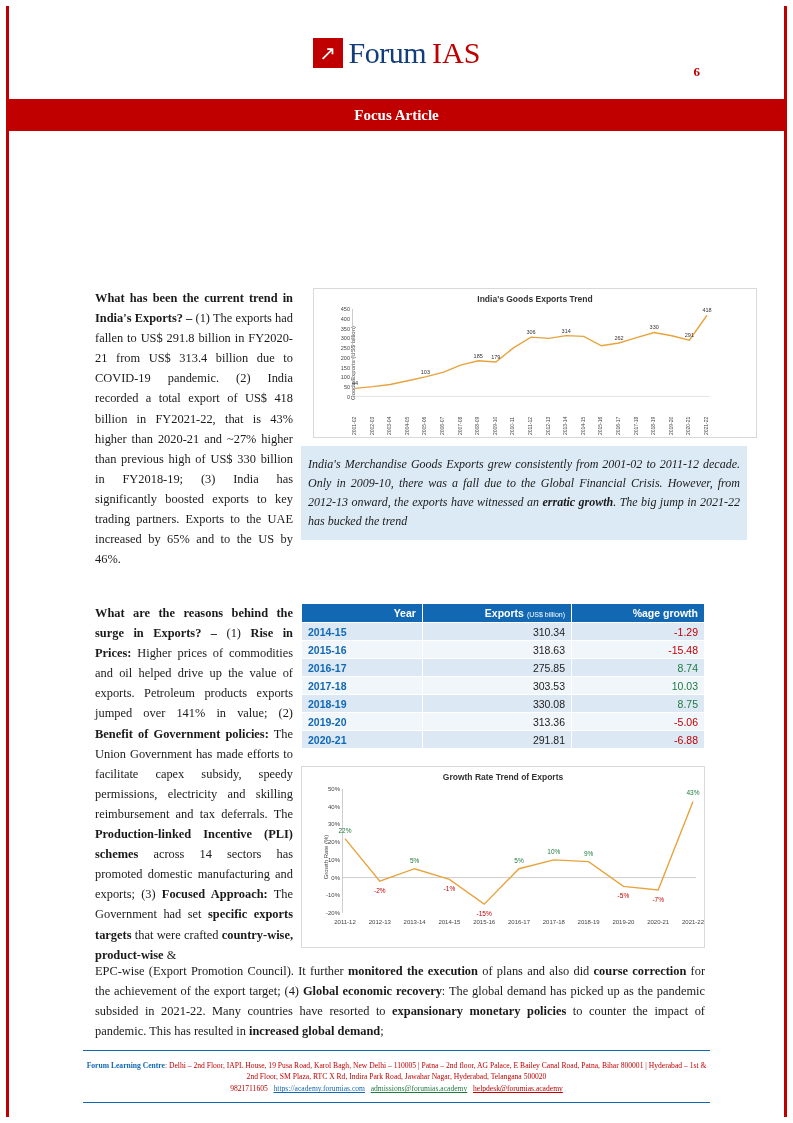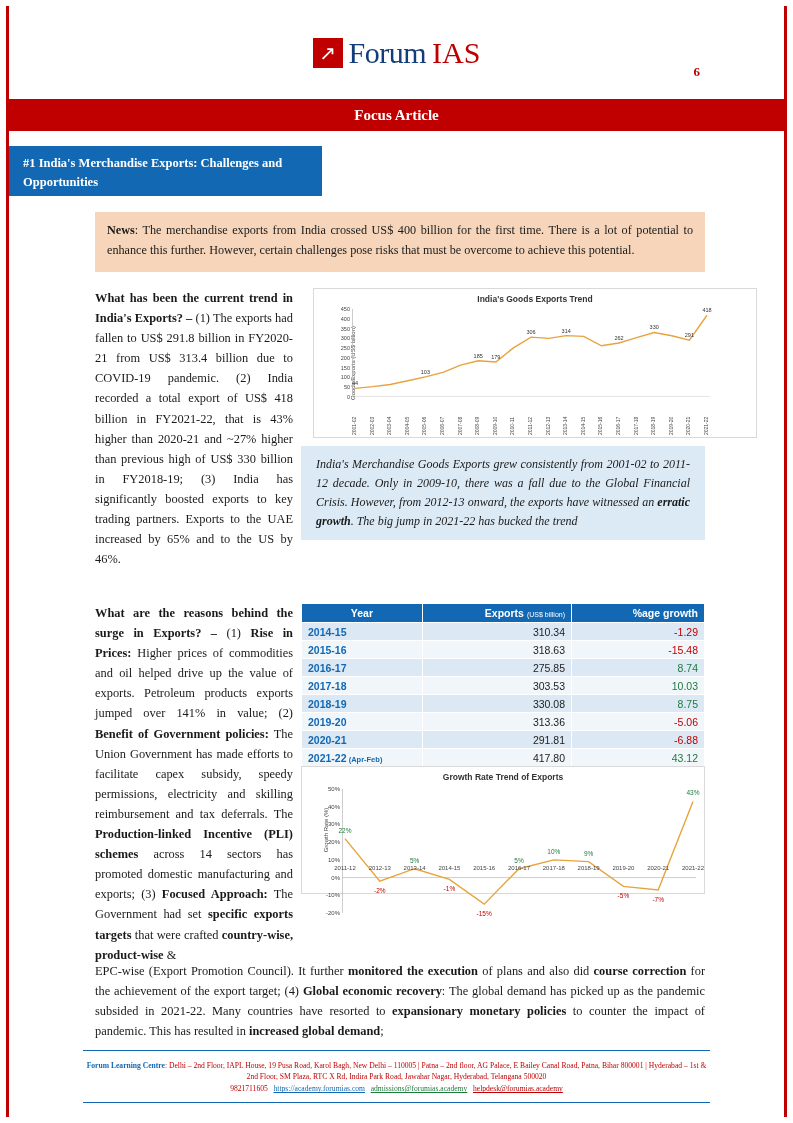--- a/index.html
+++ b/index.html
@@ -123,57 +123,57 @@
     transform:rotate(-90deg); white-space:nowrap;
   }
   .c1-dlabel {
     position:absolute; font-family:"Liberation Sans", sans-serif;
     font-size:5.5px; color:#333; transform:translate(-50%,-100%);
     white-space:nowrap;
   }
 
   
   .note-box {
-    position:absolute; left:292px; top:440px; width:404px;
+    position:absolute; left:292px; top:440px; width:446px;
     background:#dbeaf5;
-    padding:9px 15px;
+    padding:9px 7px;
     font-size:12px; line-height:1.58; font-style:italic;
     text-align:justify;
   }
   .note-box b { font-weight:bold; font-style:italic; }
 
   
   .tbl {
     position:absolute; left:292px; top:597px; width:404px;
     border-collapse:collapse;
     font-family:"Liberation Sans", sans-serif;
     font-size:10px;
   }
   .tbl th {
     background:#1268b3; color:#ffffff; font-weight:bold;
-    padding:3px 6px; text-align:center; border:1px solid #ffffff;
+    padding:3px 6px; text-align:right; border:1px solid #ffffff;
     font-size:10.5px;
   }
   .tbl th.r { text-align:right; }
   .tbl td {
     padding:2.5px 6px; border:1px solid #ffffff; font-size:10.5px;
   }
   .tbl td.yr { color:#1268b3; font-weight:bold; }
   .tbl td.num { text-align:right; color:#222; }
   .tbl td.g { text-align:right; }
   .tbl tr.odd td { background:#dce9f5; }
   .tbl tr.even td { background:#f1f6fb; }
   .pos { color:#1f7a3d; }
   .neg { color:#c00000; }
   .hdr-sub { font-size:7px; font-weight:normal; }
   .yr-sub { font-size:7.5px; }
 
   
   .chart2 {
-    position:absolute; left:292px; top:760px; width:404px; height:128px;
+    position:absolute; left:292px; top:760px; width:404px; height:182px;
     background:#ffffff; border:1px solid #d9d9d9;
   }
   .c2-plot { position:absolute; left:40px; top:22px; right:8px; bottom:34px; }
   .c2-ylabel {
     position:absolute; left:2px; top:50%; transform:translateY(-50%) rotate(-90deg);
     transform-origin:center; white-space:nowrap;
     font-family:"Liberation Sans", sans-serif; font-size:6px; color:#444;
   }
   .c2-yticks { position:absolute; left:12px; top:22px; bottom:34px; width:26px; }
   .c2-yticks div {
@@ -221,25 +221,21 @@
       <span class="logo-forum">Forum</span>
       <span class="logo-ias">IAS</span>
     </div>
   </div>
   <div class="page-num">6</div>
 
   <div class="focus-bar">
     <span>Focus Article</span>
   </div>
 
-  <div class="title-box">#1 India's Merchandise Exports: Challenges and Opportunities</div>
-
-  <div class="news-box">
-    <b>News</b><span>: The merchandise exports from India crossed US$ 400 billion for the first time. There is a lot of potential to enhance this further. However, certain challenges pose risks that must be overcome to achieve this potential.</span>
-  </div>
+
 
   <div class="col-left">
     <p>
       <b>What has been the current trend in India's Exports? –</b><span> (1) The exports had fallen to US$ 291.8 billion in FY2020-21 from US$ 313.4 billion due to COVID-19 pandemic. (2) India recorded a total export of US$ 418 billion in FY2021-22, that is 43% higher than 2020-21 and ~27% higher than previous high of US$ 330 billion in FY2018-19; (3) India has significantly boosted exports to key trading partners. Exports to the UAE increased by 65% and to the US by 46%.</span>
     </p>
   </div>
 
   <div class="para2">
     <p>
       <b>What are the reasons behind the surge in Exports? –</b><span> (1) </span><b>Rise in Prices:</b><span> Higher prices of commodities and oil helped drive up the value of exports. Petroleum products exports jumped over 141% in value; (2) </span><b>Benefit of Government policies:</b><span> The Union Government has made efforts to facilitate capex subsidy, speedy permissions, electricity and skilling reimbursement and tax deferrals. The </span><b>Production-linked Incentive (PLI) schemes</b><span> across 14 sectors has promoted domestic manufacturing and exports; (3) </span><b>Focused Approach:</b><span> The Government had set </span><b>specific exports targets</b><span> that were crafted </span><b>country-wise, product-wise</b><span> &amp;</span>
@@ -345,25 +341,20 @@
         <tr class="even">
           <td class="yr">2019-20</td>
           <td class="num">313.36</td>
           <td class="g neg">-5.06</td>
         </tr>
         <tr class="odd">
           <td class="yr">2020-21</td>
           <td class="num">291.81</td>
           <td class="g neg">-6.88</td>
         </tr>
-        <tr class="even">
-          <td class="yr">2021-22<span class="yr-sub"> (Apr-Feb)</span></td>
-          <td class="num">417.80</td>
-          <td class="g pos">43.12</td>
-        </tr>
       </tbody>
   </table>
 
   <div class="chart2">
     <div class="chart-title">Growth Rate Trend of Exports</div>
     <div class="c2-ylabel">Growth Rate (%)</div>
     <div class="c2-yticks" id="c2y">
         <div style="top: 124px;">-20%</div>
         <div style="top: 106.3px;">-10%</div>
         <div style="top: 88.6px;">0%</div>

